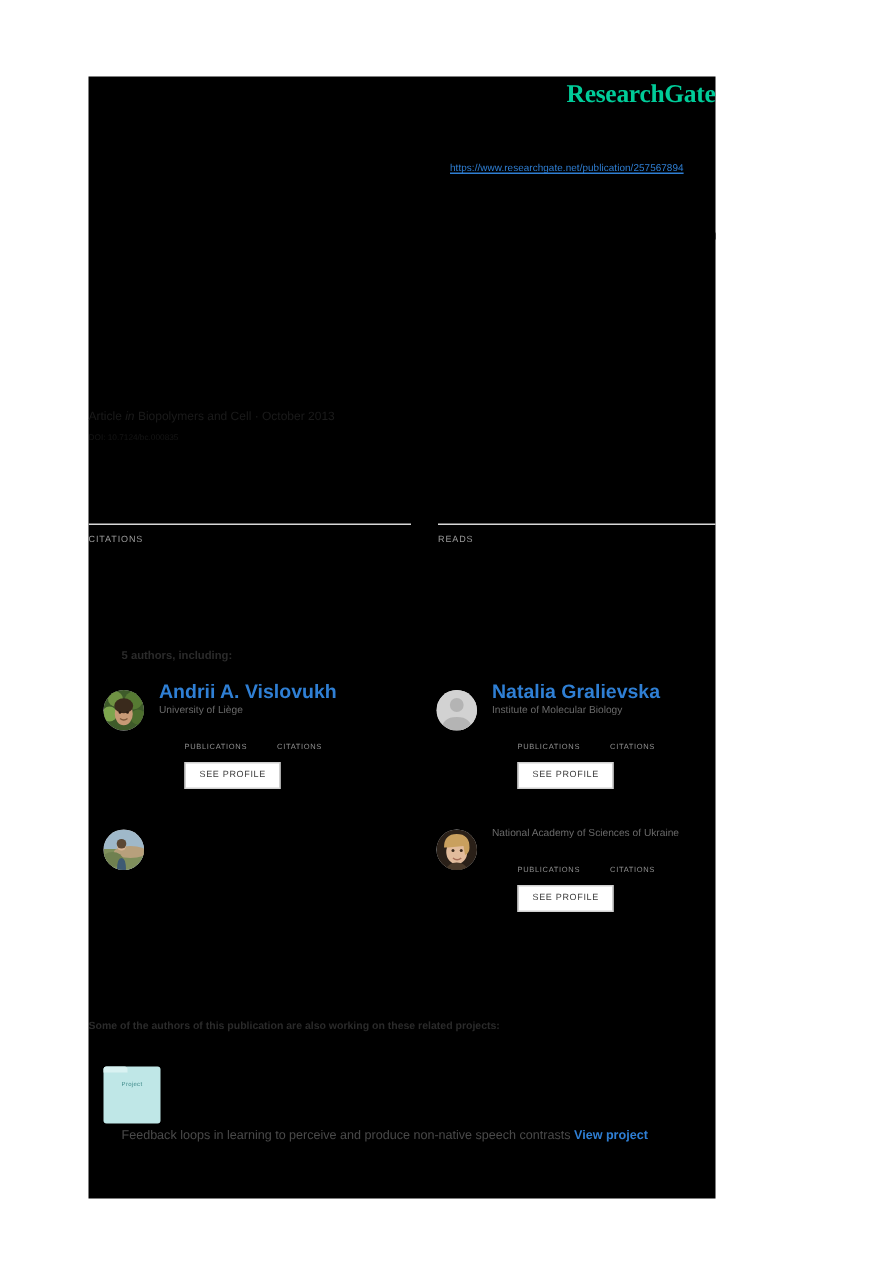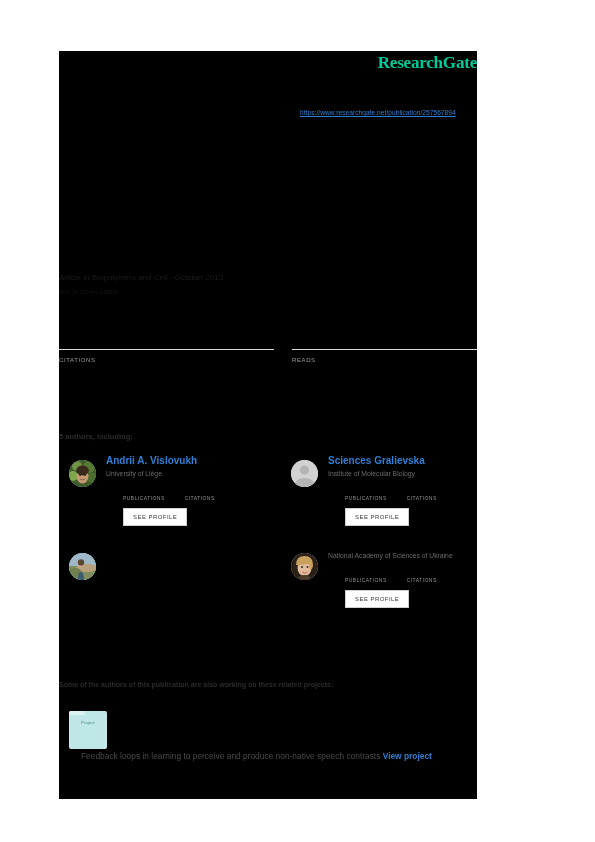--- a/index.html
+++ b/index.html
@@ -113,20 +113,21 @@
   }
 
   
   .authors-heading {
     position: absolute;
     left: 0px;
     top: 381px;
     font-size: 7.5px;
     color: #2b2b2b;
     font-weight: 600;
+    padding-left: 22px;
   }
   .author-card { position: absolute; width: 230px; }
   .author-card.c0 { left: 10px;  top: 404px; }
   .author-card.c1 { left: 232px; top: 404px; }
   .author-card.c2 { left: 10px;  top: 497px; }
   .author-card.c3 { left: 232px; top: 497px; }
 
   .avatar {
     position: absolute;
     left: 0px;
@@ -134,21 +135,21 @@
     width: 27px;
     height: 27px;
     border-radius: 50%;
     overflow: hidden;
     background: #cfcfcf;
   }
   .avatar svg { display: block; width: 27px; height: 27px; }
 
   .author-body { margin-left: 37px; }
   .author-name {
-    font-size: 10px;
+    font-size: 13px;
     font-weight: 700;
     color: #2f7fd4;
     line-height: 11px;
     white-space: nowrap;
   }
   .author-inst {
     margin-top: 3px;
     font-size: 6.8px;
     color: #6a6a6a;
     line-height: 10px;
@@ -308,21 +309,21 @@
 
   <div class="author-card c1">
     <div class="avatar">
       <svg viewBox="0 0 27 27">
         <rect width="27" height="27" fill="#d2d2d2"></rect>
         <circle cx="13.5" cy="10" r="4.6" fill="#b4b4b4"></circle>
         <path d="M3.5 27 q0-9 10-9 t10 9 z" fill="#b4b4b4"></path>
       </svg>
     </div>
     <div class="author-body">
-      <div class="author-name">Sciences Gralievska</div>
+      <div class="author-name">Natalia Gralievska</div>
       <div class="author-inst">Institute of Molecular Biology</div>
       <div class="author-stats">
         <div>
           <div class="astat-num hidden-text">3</div>
           <div class="astat-label">PUBLICATIONS</div>
         </div>
         <div>
           <div class="astat-num hidden-text">7</div>
           <div class="astat-label">CITATIONS</div>
         </div>

